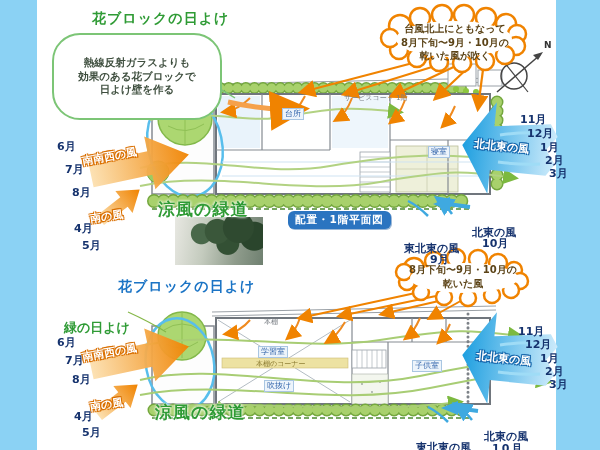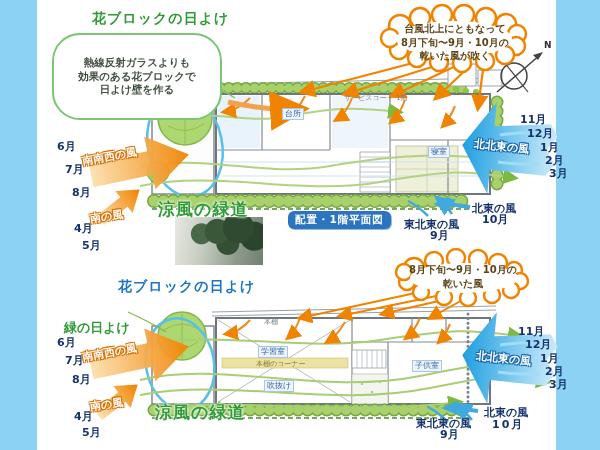--- a/index.html
+++ b/index.html
@@ -11,21 +11,21 @@
   svg.gfx{position:absolute;left:0;top:0;}
   .lbl{position:absolute;white-space:pre-line;line-height:1.25;}
   .month{font-size:11px;font-weight:bold;color:#16336E;}
   .t-green{font-size:14px;font-weight:bold;color:#2F9B35;letter-spacing:1px;}
   .t-blue{font-size:14px;font-weight:bold;color:#1B74C5;letter-spacing:1px;}
   .g-shade{font-size:13px;font-weight:bold;color:#2F9B35;}
   .w-orange{font-size:11px;font-weight:bold;color:#fff;
     text-shadow:-1px -1px 0 #D96F00,1px -1px 0 #D96F00,-1px 1px 0 #D96F00,1px 1px 0 #D96F00,0 0 2px #D96F00;}
   .w-blue{font-size:11px;font-weight:bold;color:#fff;
     text-shadow:-1px -1px 0 #1565AB,1px -1px 0 #1565AB,-1px 1px 0 #1565AB,1px 1px 0 #1565AB,0 0 2px #1565AB;}
-  .w-navy{font-size:11px;font-weight:bold;color:#16336E;}
+  .w-navy{font-size:11px;font-weight:bold;color:#16336E;margin-top:24px;}
   .bubble{position:absolute;border:2.5px solid #7CC576;border-radius:28px;background:#fff;
     font-size:10.5px;font-weight:bold;text-align:center;color:#3F4F3F;padding:21px 8px;
     white-space:pre-line;line-height:1.3;}
   .cloud-text{position:absolute;font-size:10px;font-weight:bold;color:#5C4418;text-align:center;
     white-space:pre-line;line-height:1.35;}
   .greenway{font-size:17px;font-weight:bold;color:#2F9B35;letter-spacing:1px;text-shadow:0 0 3px #fff,0 0 3px #fff;}
   .plan-tag{position:absolute;background:#2B74C0;color:#fff;font-size:10.5px;font-weight:bold;
     padding:2px 7px;border-radius:6px;letter-spacing:1px;box-shadow:1px 1px 0 #9BB8D8;}
   .room{position:absolute;font-size:8px;color:#2B5FA8;background:#EDF4FB;border:1px solid #A9C6E2;
     padding:0 2px;line-height:1.25;white-space:nowrap;}

